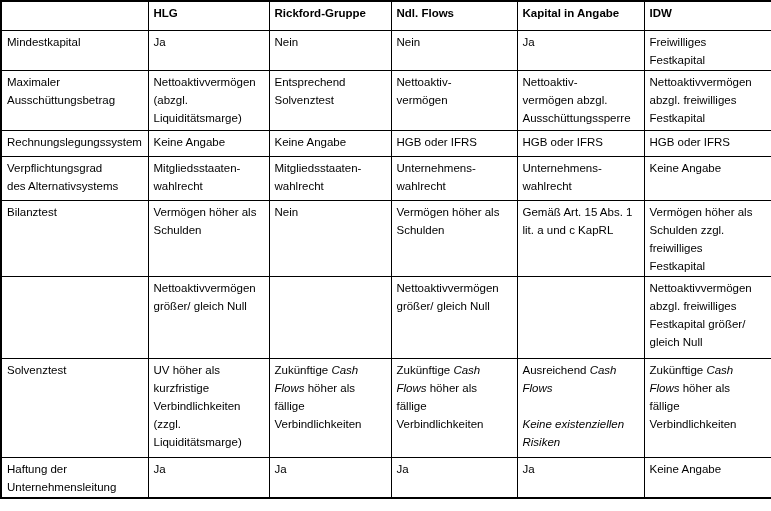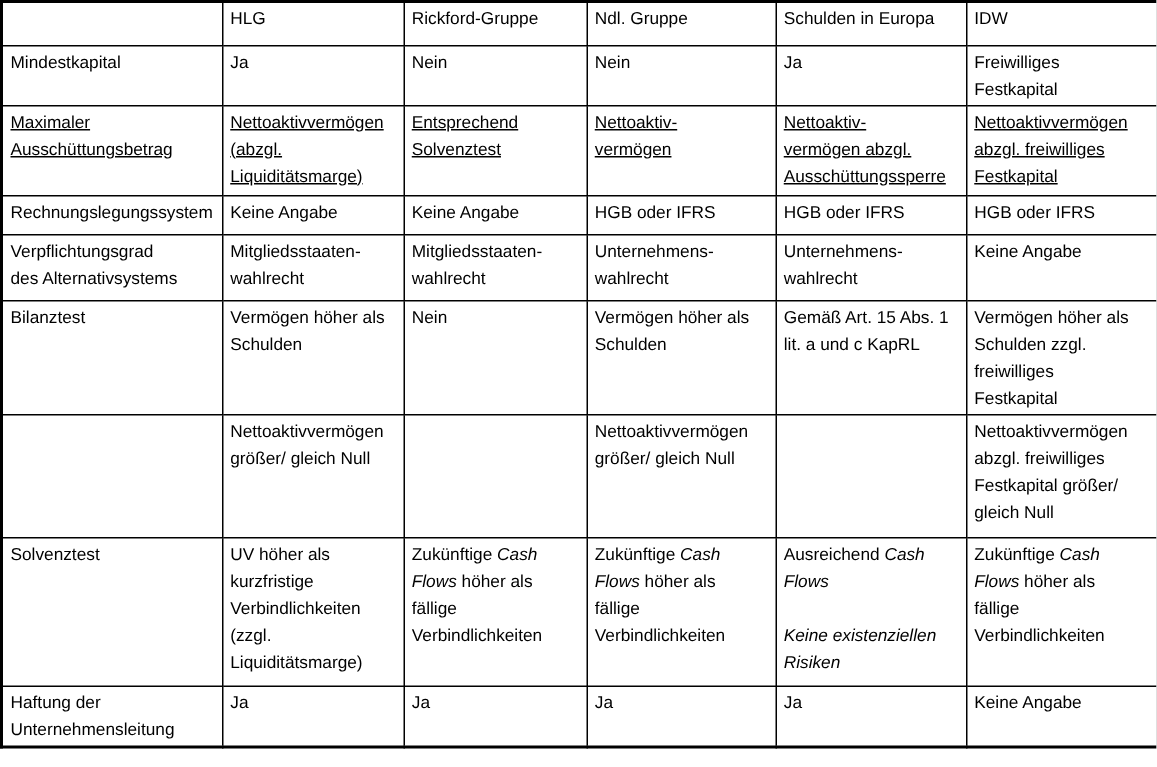--- a/index.html
+++ b/index.html
@@ -34,25 +34,25 @@
   .cmp col.c5 { width: 128px; }
   .cmp th, .cmp td {
     border: 1px solid #000000;
     vertical-align: top;
     text-align: left;
     padding: 2px 3px 1px 5px;
     overflow: hidden;
     word-wrap: break-word;
   }
   .cmp th {
-    font-weight: normal;
+    font-weight: bold;
   }
   .cmp thead tr          { height: 29px; }
   .cmp tbody tr:nth-child(1) { height: 38px; }
-  .cmp tbody tr:nth-child(2) { height: 60px; text-decoration: underline; }
+  .cmp tbody tr:nth-child(2) { height: 60px; }
   .cmp tbody tr:nth-child(3) { height: 26px; }
   .cmp tbody tr:nth-child(4) { height: 44px; }
   .cmp tbody tr:nth-child(5) { height: 73px; margin-top: 26px; }
   .cmp tbody tr:nth-child(6) { height: 82px; }
   .cmp tbody tr:nth-child(7) { height: 99px; }
   .cmp tbody tr:nth-child(8) { height: 23px; }
   .cmp tbody tr:nth-child(9) { height: 35px; }
 </style>
 </head>
 <body>
@@ -65,22 +65,22 @@
         <col class="c2">
         <col class="c3">
         <col class="c4">
         <col class="c5">
     </colgroup>
     <thead>
         <tr>
           <th></th>
           <th>HLG</th>
           <th>Rickford-Gruppe</th>
-          <th>Ndl. Gruppe</th>
-          <th>Schulden in Europa</th>
+          <th>Ndl. Flows</th>
+          <th>Kapital in Angabe</th>
           <th>IDW</th>
         </tr>
       </thead>
     <tbody>
         <tr>
           <td>Mindestkapital</td>
           <td>Ja</td>
           <td>Nein</td>
           <td>Nein</td>
           <td>Ja</td>

